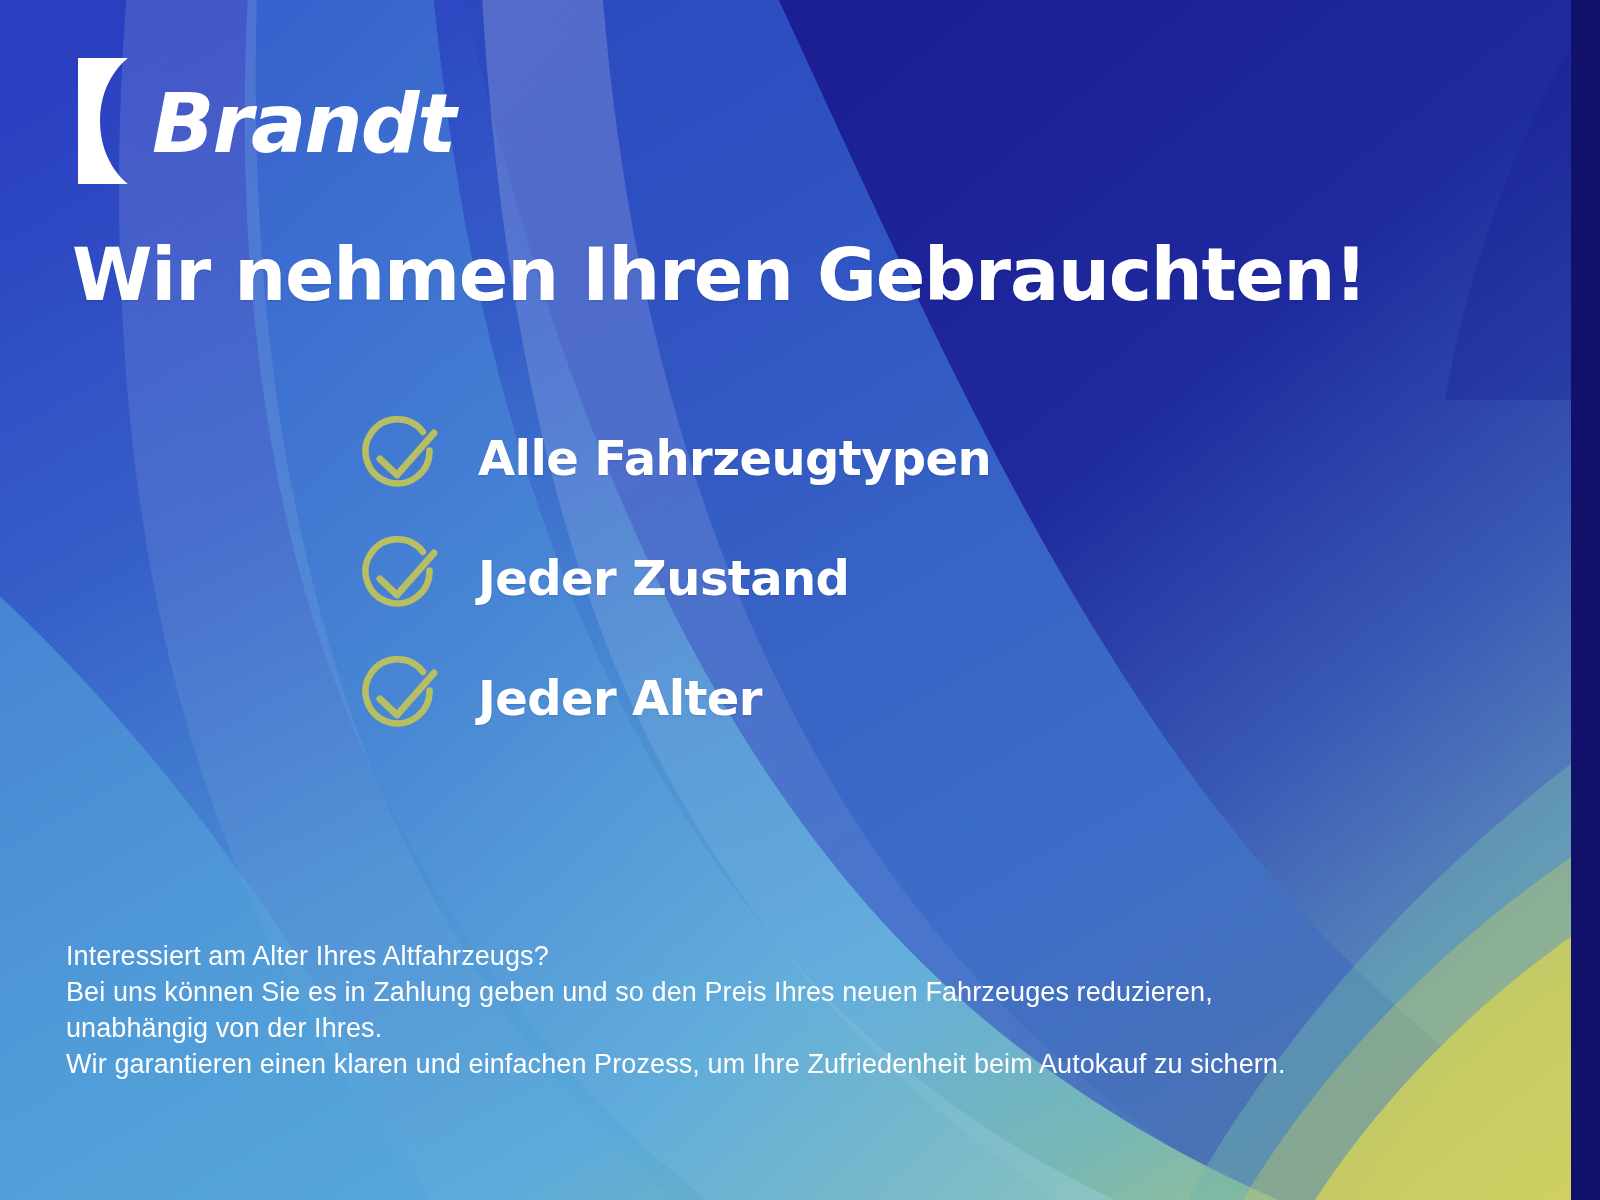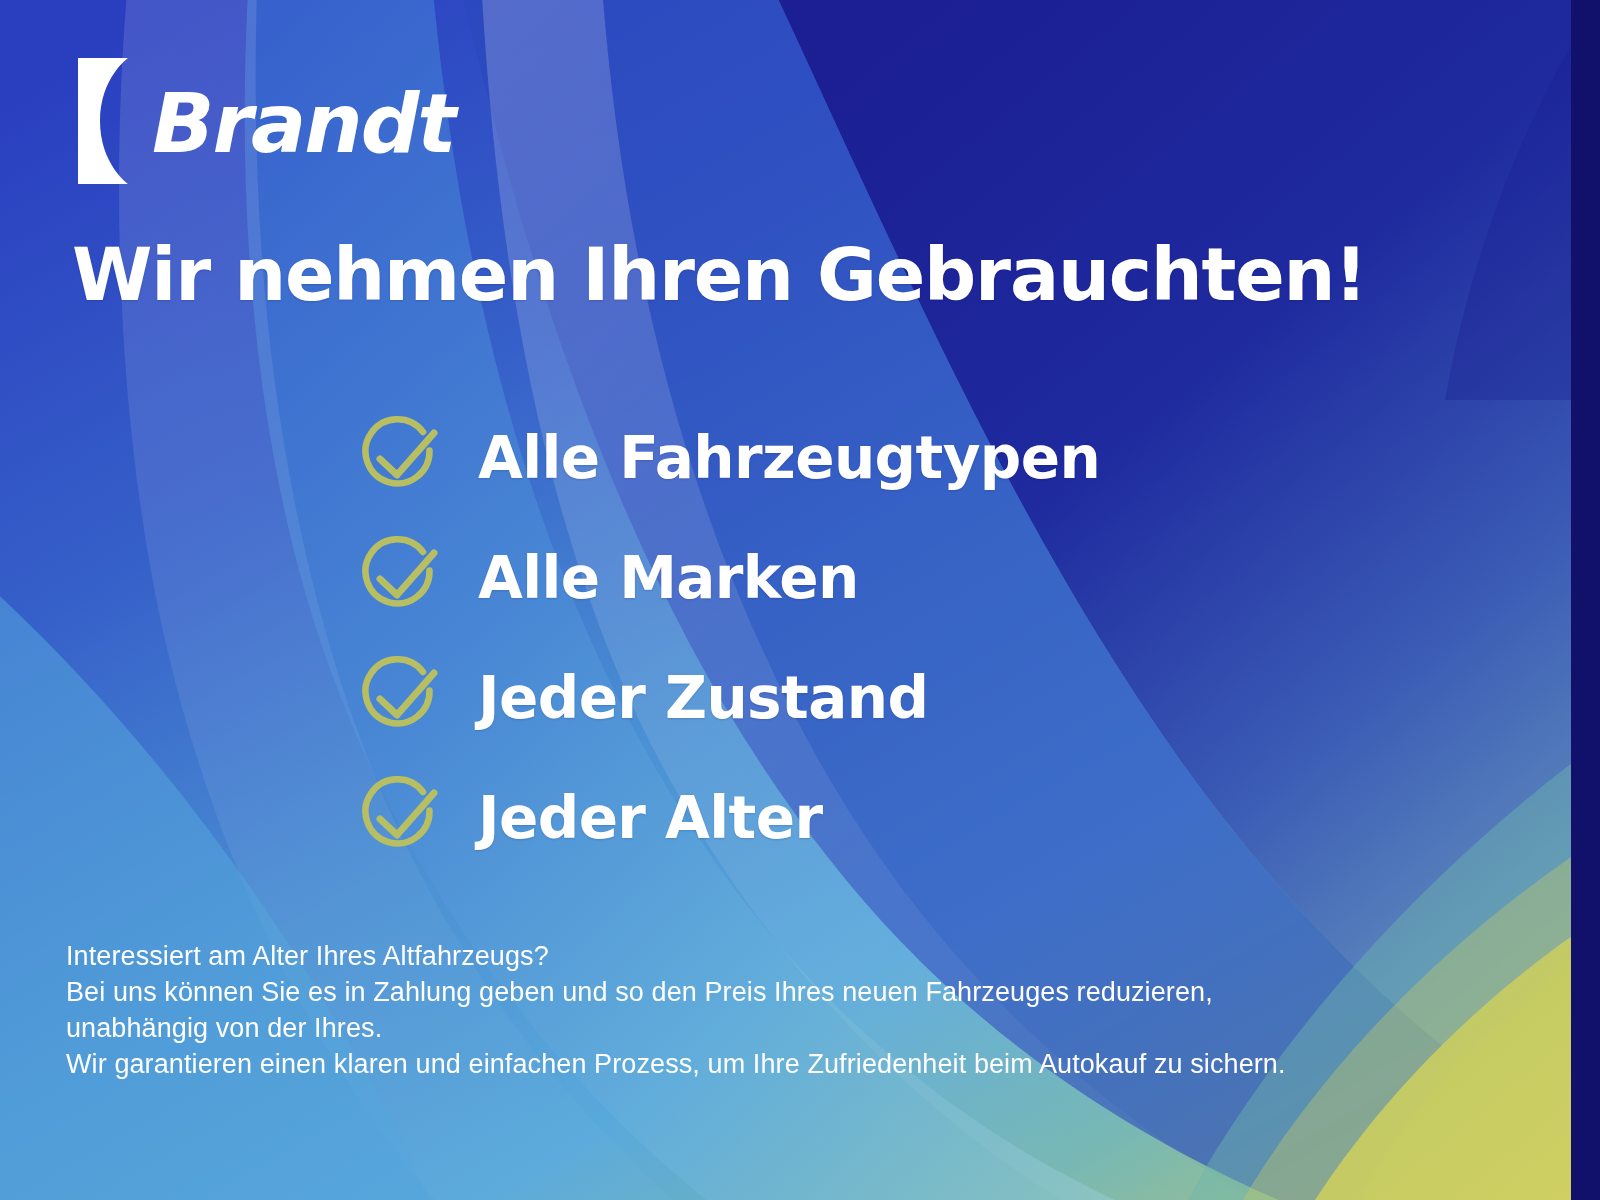--- a/index.html
+++ b/index.html
@@ -90,21 +90,21 @@
   .check-icon {
     width: 84px;
     height: 84px;
     flex: 0 0 84px;
     display: block;
   }
   .benefit-label {
     margin-left: 38px;
     font-family: "DejaVu Sans", sans-serif;
     font-weight: 700;
-    font-size: 58px;
+    font-size: 48px;
     line-height: 1;
     letter-spacing: -0.6px;
     color: #ffffff;
     white-space: nowrap;
     text-shadow: 0 1px 2px rgba(10,20,80,0.16);
     text-align: right;
   }
 
   
   .footer-text {
@@ -228,27 +228,20 @@
     <div class="benefits">
 
       <div class="benefit-row">
         <svg class="check-icon" viewBox="0 0 84 84">
           <path d="M 67,16 A 32 32 0 1 0 73.5,34.5" fill="none" stroke="#b8bf63" stroke-width="6.5" stroke-linecap="round"></path>
           <path d="M 24,43 L 41,59 L 78,17" fill="none" stroke="#b8bf63" stroke-width="7" stroke-linecap="round" stroke-linejoin="round"></path>
         </svg>
         <span class="benefit-label">Alle Fahrzeugtypen</span>
       </div>
 
-      <div class="benefit-row">
-        <svg class="check-icon" viewBox="0 0 84 84">
-          <path d="M 67,16 A 32 32 0 1 0 73.5,34.5" fill="none" stroke="#b8bf63" stroke-width="6.5" stroke-linecap="round"></path>
-          <path d="M 24,43 L 41,59 L 78,17" fill="none" stroke="#b8bf63" stroke-width="7" stroke-linecap="round" stroke-linejoin="round"></path>
-        </svg>
-        <span class="benefit-label">Alle Marken</span>
-      </div>
 
       <div class="benefit-row">
         <svg class="check-icon" viewBox="0 0 84 84">
           <path d="M 67,16 A 32 32 0 1 0 73.5,34.5" fill="none" stroke="#b8bf63" stroke-width="6.5" stroke-linecap="round"></path>
           <path d="M 24,43 L 41,59 L 78,17" fill="none" stroke="#b8bf63" stroke-width="7" stroke-linecap="round" stroke-linejoin="round"></path>
         </svg>
         <span class="benefit-label">Jeder Zustand</span>
       </div>
 
       <div class="benefit-row">

